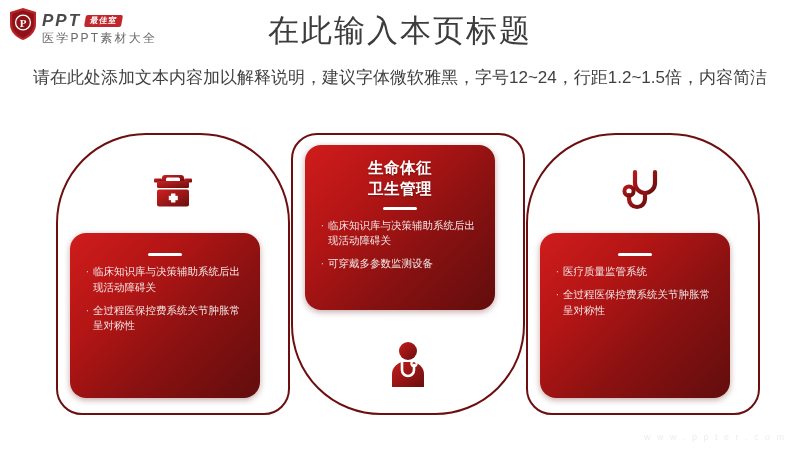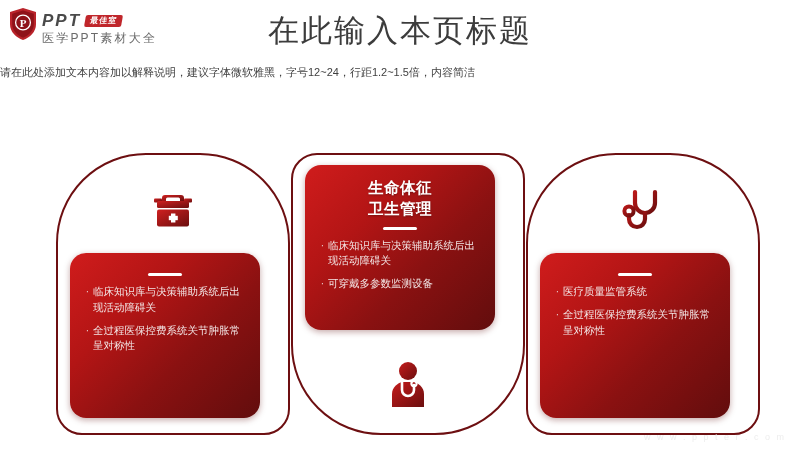--- a/index.html
+++ b/index.html
@@ -32,28 +32,28 @@
   }
 
   
   .page-title {
     position:absolute; left:0; right:0; top:14px;
     text-align:center; font-size:31px; font-weight:normal;
     color:#3c3c3c; letter-spacing:2px; line-height:1.1;
   }
   .subtitle {
     position:absolute; left:0; right:0; top:62px;
-    text-align:left; font-size:11px; color:#3f3f3f;
+    text-align:center; font-size:17px; color:#3f3f3f;
     line-height:1.85;
   }
   .subtitle div { white-space:nowrap; }
 
   
   .cards { position:absolute; left:0; top:133px; width:800px; height:290px; }
-  .card { position:absolute; width:234px; height:282px;margin-top:20px; }
+  .card { position:absolute; width:234px; height:282px; }
 
   .card-outline {
     position:absolute; left:0; top:0; width:100%; height:100%;
     border:2px solid #6d0f11;
     background:#fff;
   }
   .card.icon-top .card-outline { border-radius:90px 90px 26px 26px; }
   .card.icon-bottom .card-outline { border-radius:26px 26px 90px 90px; }
 
   .panel {

